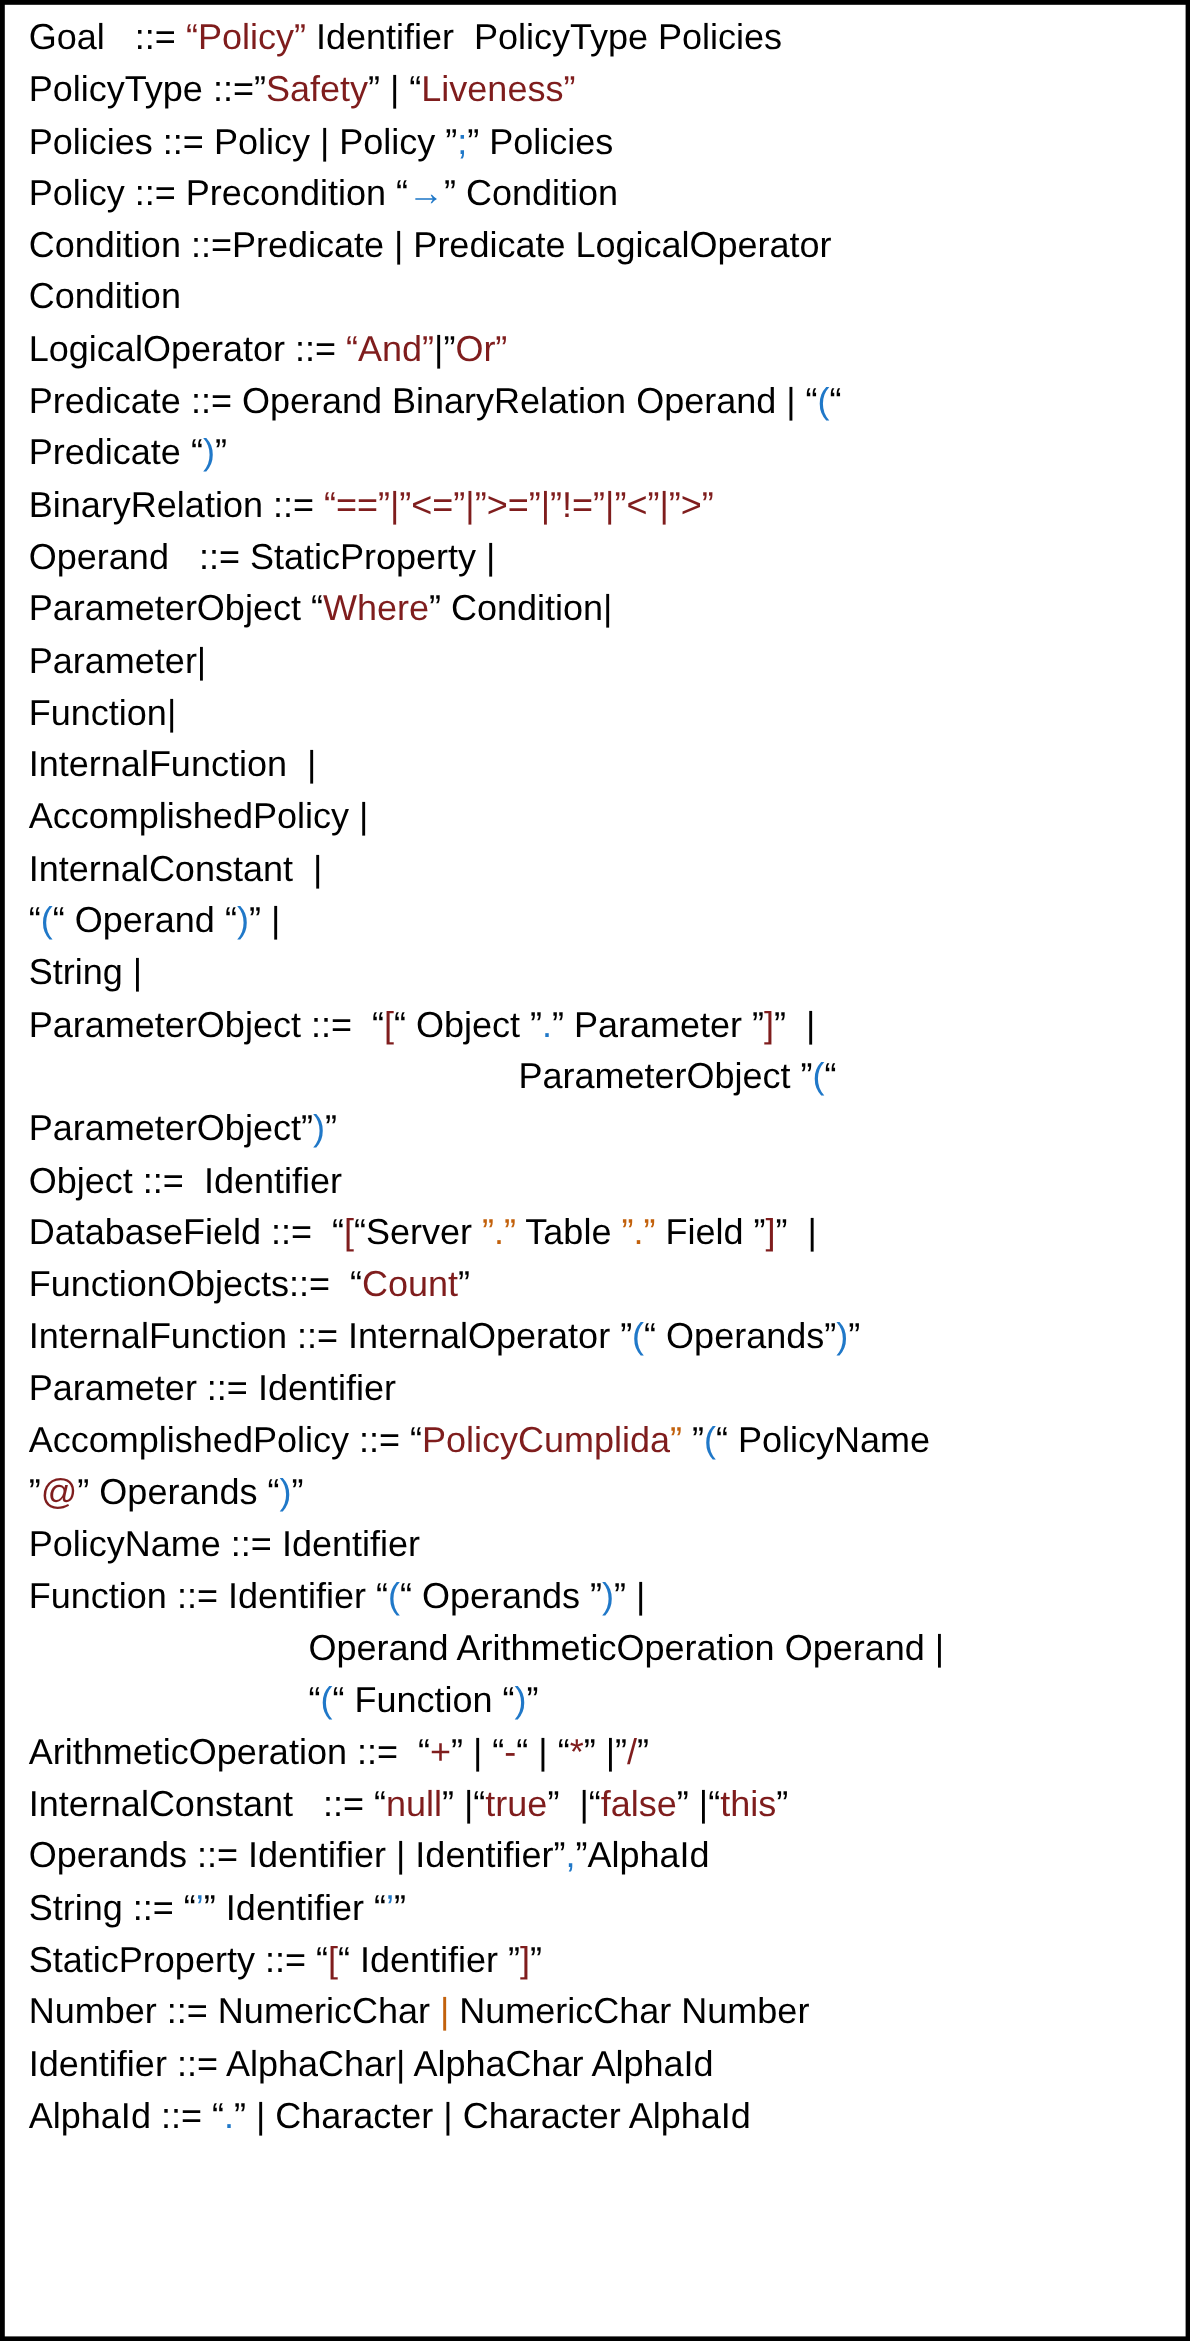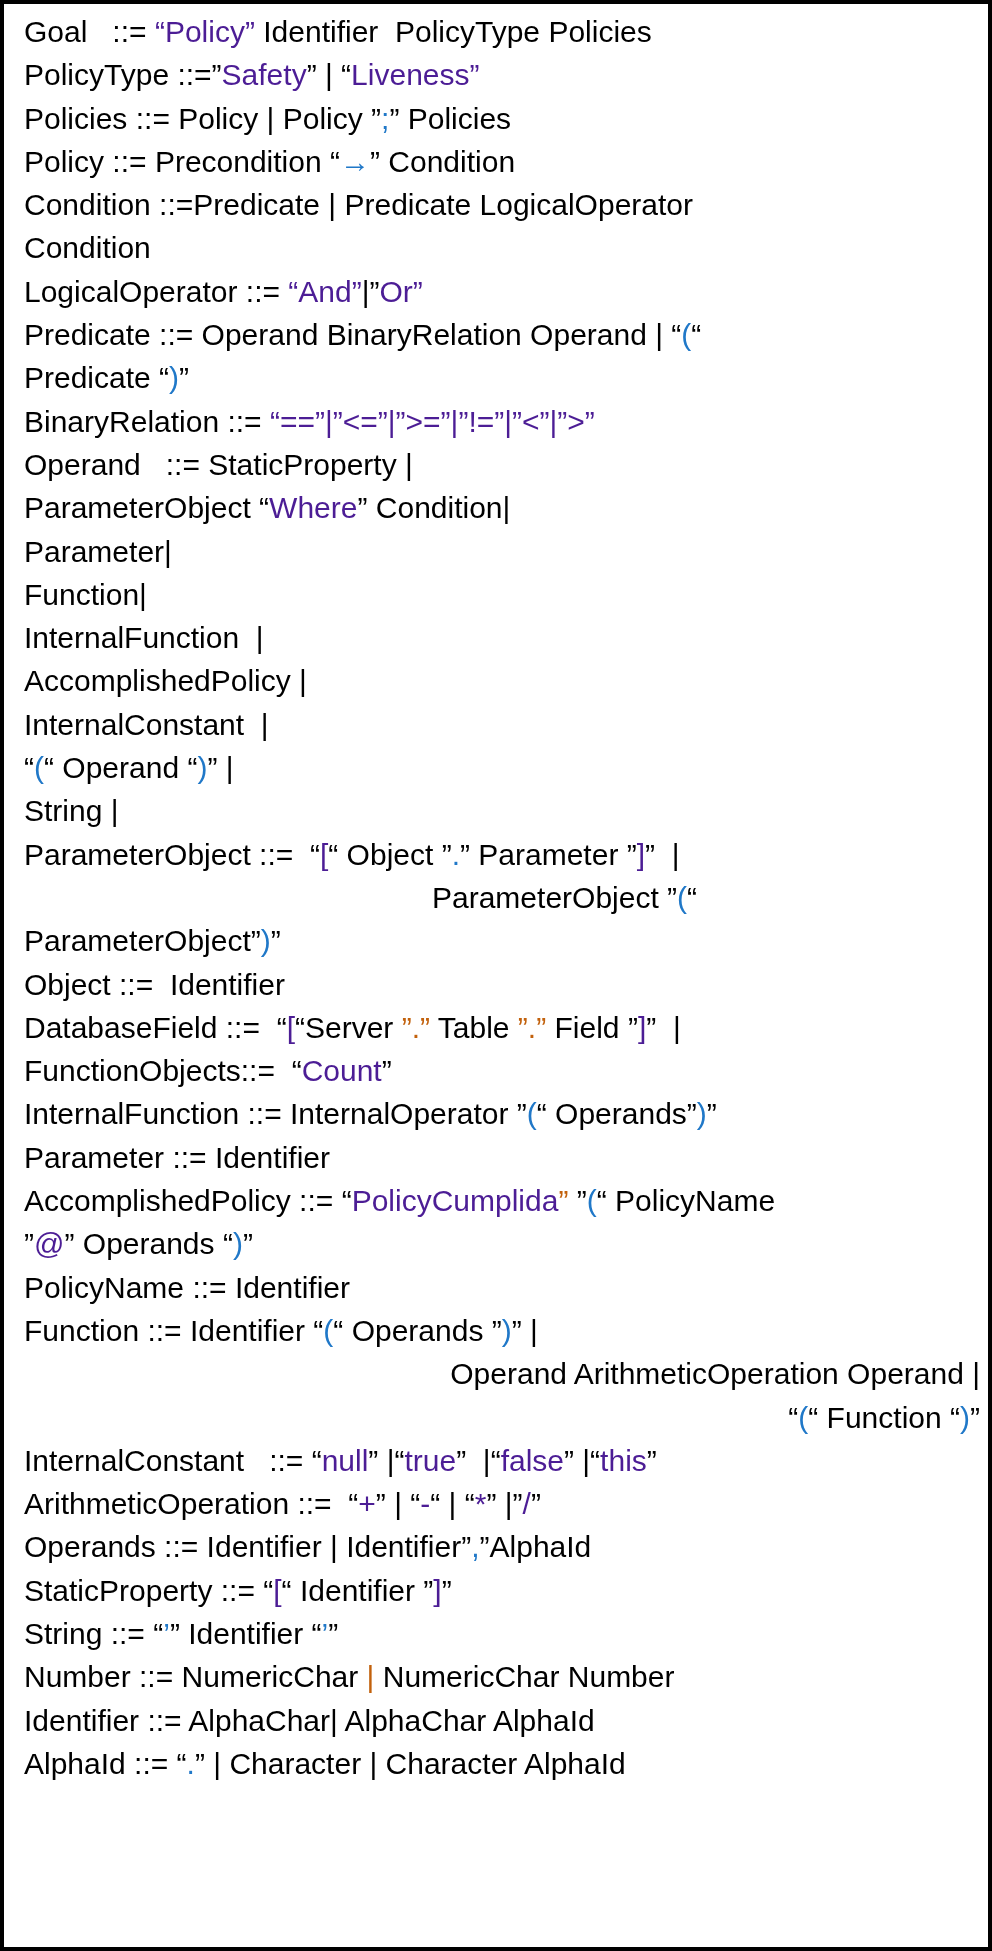--- a/index.html
+++ b/index.html
@@ -15,24 +15,24 @@
     overflow: hidden;
   }
   .grammar {
     font-family: "Liberation Sans", "DejaVu Sans", sans-serif;
     font-size: 30px;
     line-height: 43.3px;
     color: #000000;
   }
   .line { white-space: pre-wrap; }
   .indent-0 { padding-left: 0; }
-  .indent-1 { padding-left: 233px; text-align: right; }
+  .indent-1 { padding-left: 233px; }
   .indent-2 { padding-left: 408px; }
   .c-k { color: #000000; }
-  .c-t { color: #4c1d95; }   
+  .c-t { color: #7f1d1d; }   
   .c-b { color: #2078c8; }   
   .c-o { color: #c2610c; }   
   .c-a { color: #2078c8; font-weight: bold; } 
 </style>
 </head>
 <body>
 
 <div class="frame">
   <div id="grammar" class="grammar">
       <div class="line indent-0"><span class="c-k">Goal   ::= </span><span class="c-t">“Policy”</span><span class="c-k"> Identifier  PolicyType Policies</span></div>
@@ -61,22 +61,22 @@
       <div class="line indent-0"><span class="c-k">DatabaseField ::=  “</span><span class="c-t">[</span><span class="c-k">“Server </span><span class="c-o">”.”</span><span class="c-k"> Table </span><span class="c-o">”.”</span><span class="c-k"> Field ”</span><span class="c-t">]</span><span class="c-k">”  |</span></div>
       <div class="line indent-0"><span class="c-k">FunctionObjects::=  “</span><span class="c-t">Count</span><span class="c-k">”</span></div>
       <div class="line indent-0"><span class="c-k">InternalFunction ::= InternalOperator ”</span><span class="c-b">(</span><span class="c-k">“ Operands”</span><span class="c-b">)</span><span class="c-k">”</span></div>
       <div class="line indent-0"><span class="c-k">Parameter ::= Identifier</span></div>
       <div class="line indent-0"><span class="c-k">AccomplishedPolicy ::= “</span><span class="c-t">PolicyCumplida</span><span class="c-o">”</span><span class="c-k"> ”</span><span class="c-b">(</span><span class="c-k">“ PolicyName</span></div>
       <div class="line indent-0"><span class="c-k">”</span><span class="c-t">@</span><span class="c-k">” Operands “</span><span class="c-b">)</span><span class="c-k">”</span></div>
       <div class="line indent-0"><span class="c-k">PolicyName ::= Identifier</span></div>
       <div class="line indent-0"><span class="c-k">Function ::= Identifier “</span><span class="c-b">(</span><span class="c-k">“ Operands ”</span><span class="c-b">)</span><span class="c-k">” |</span></div>
       <div class="line indent-1"><span class="c-k">Operand ArithmeticOperation Operand |</span></div>
       <div class="line indent-1"><span class="c-k">“</span><span class="c-b">(</span><span class="c-k">“ Function “</span><span class="c-b">)</span><span class="c-k">”</span></div>
+      <div class="line indent-0"><span class="c-k">ArithmeticOperation ::=  “</span><span class="c-t">+</span><span class="c-k">” | “</span><span class="c-t">-</span><span class="c-k">“ | “</span><span class="c-t">*</span><span class="c-k">” |”</span><span class="c-t">/</span><span class="c-k">”</span></div>
       <div class="line indent-0"><span class="c-k">InternalConstant   ::= “</span><span class="c-t">null</span><span class="c-k">” |“</span><span class="c-t">true</span><span class="c-k">”  |“</span><span class="c-t">false</span><span class="c-k">” |“</span><span class="c-t">this</span><span class="c-k">”</span></div>
-      <div class="line indent-0"><span class="c-k">ArithmeticOperation ::=  “</span><span class="c-t">+</span><span class="c-k">” | “</span><span class="c-t">-</span><span class="c-k">“ | “</span><span class="c-t">*</span><span class="c-k">” |”</span><span class="c-t">/</span><span class="c-k">”</span></div>
       <div class="line indent-0"><span class="c-k">Operands ::= Identifier | Identifier”</span><span class="c-b">,</span><span class="c-k">”AlphaId</span></div>
+      <div class="line indent-0"><span class="c-k">String ::= “</span><span class="c-b">’</span><span class="c-k">” Identifier “</span><span class="c-b">’</span><span class="c-k">”</span></div>
       <div class="line indent-0"><span class="c-k">StaticProperty ::= “</span><span class="c-t">[</span><span class="c-k">“ Identifier ”</span><span class="c-t">]</span><span class="c-k">”</span></div>
-      <div class="line indent-0"><span class="c-k">String ::= “</span><span class="c-b">’</span><span class="c-k">” Identifier “</span><span class="c-b">’</span><span class="c-k">”</span></div>
       <div class="line indent-0"><span class="c-k">Number ::= NumericChar </span><span class="c-o">|</span><span class="c-k"> NumericChar Number</span></div>
       <div class="line indent-0"><span class="c-k">Identifier ::= AlphaChar| AlphaChar AlphaId</span></div>
       <div class="line indent-0"><span class="c-k">AlphaId ::= “</span><span class="c-b">.</span><span class="c-k">” | Character | Character AlphaId</span></div>
     </div>
 </div>
 
 </body></html>

